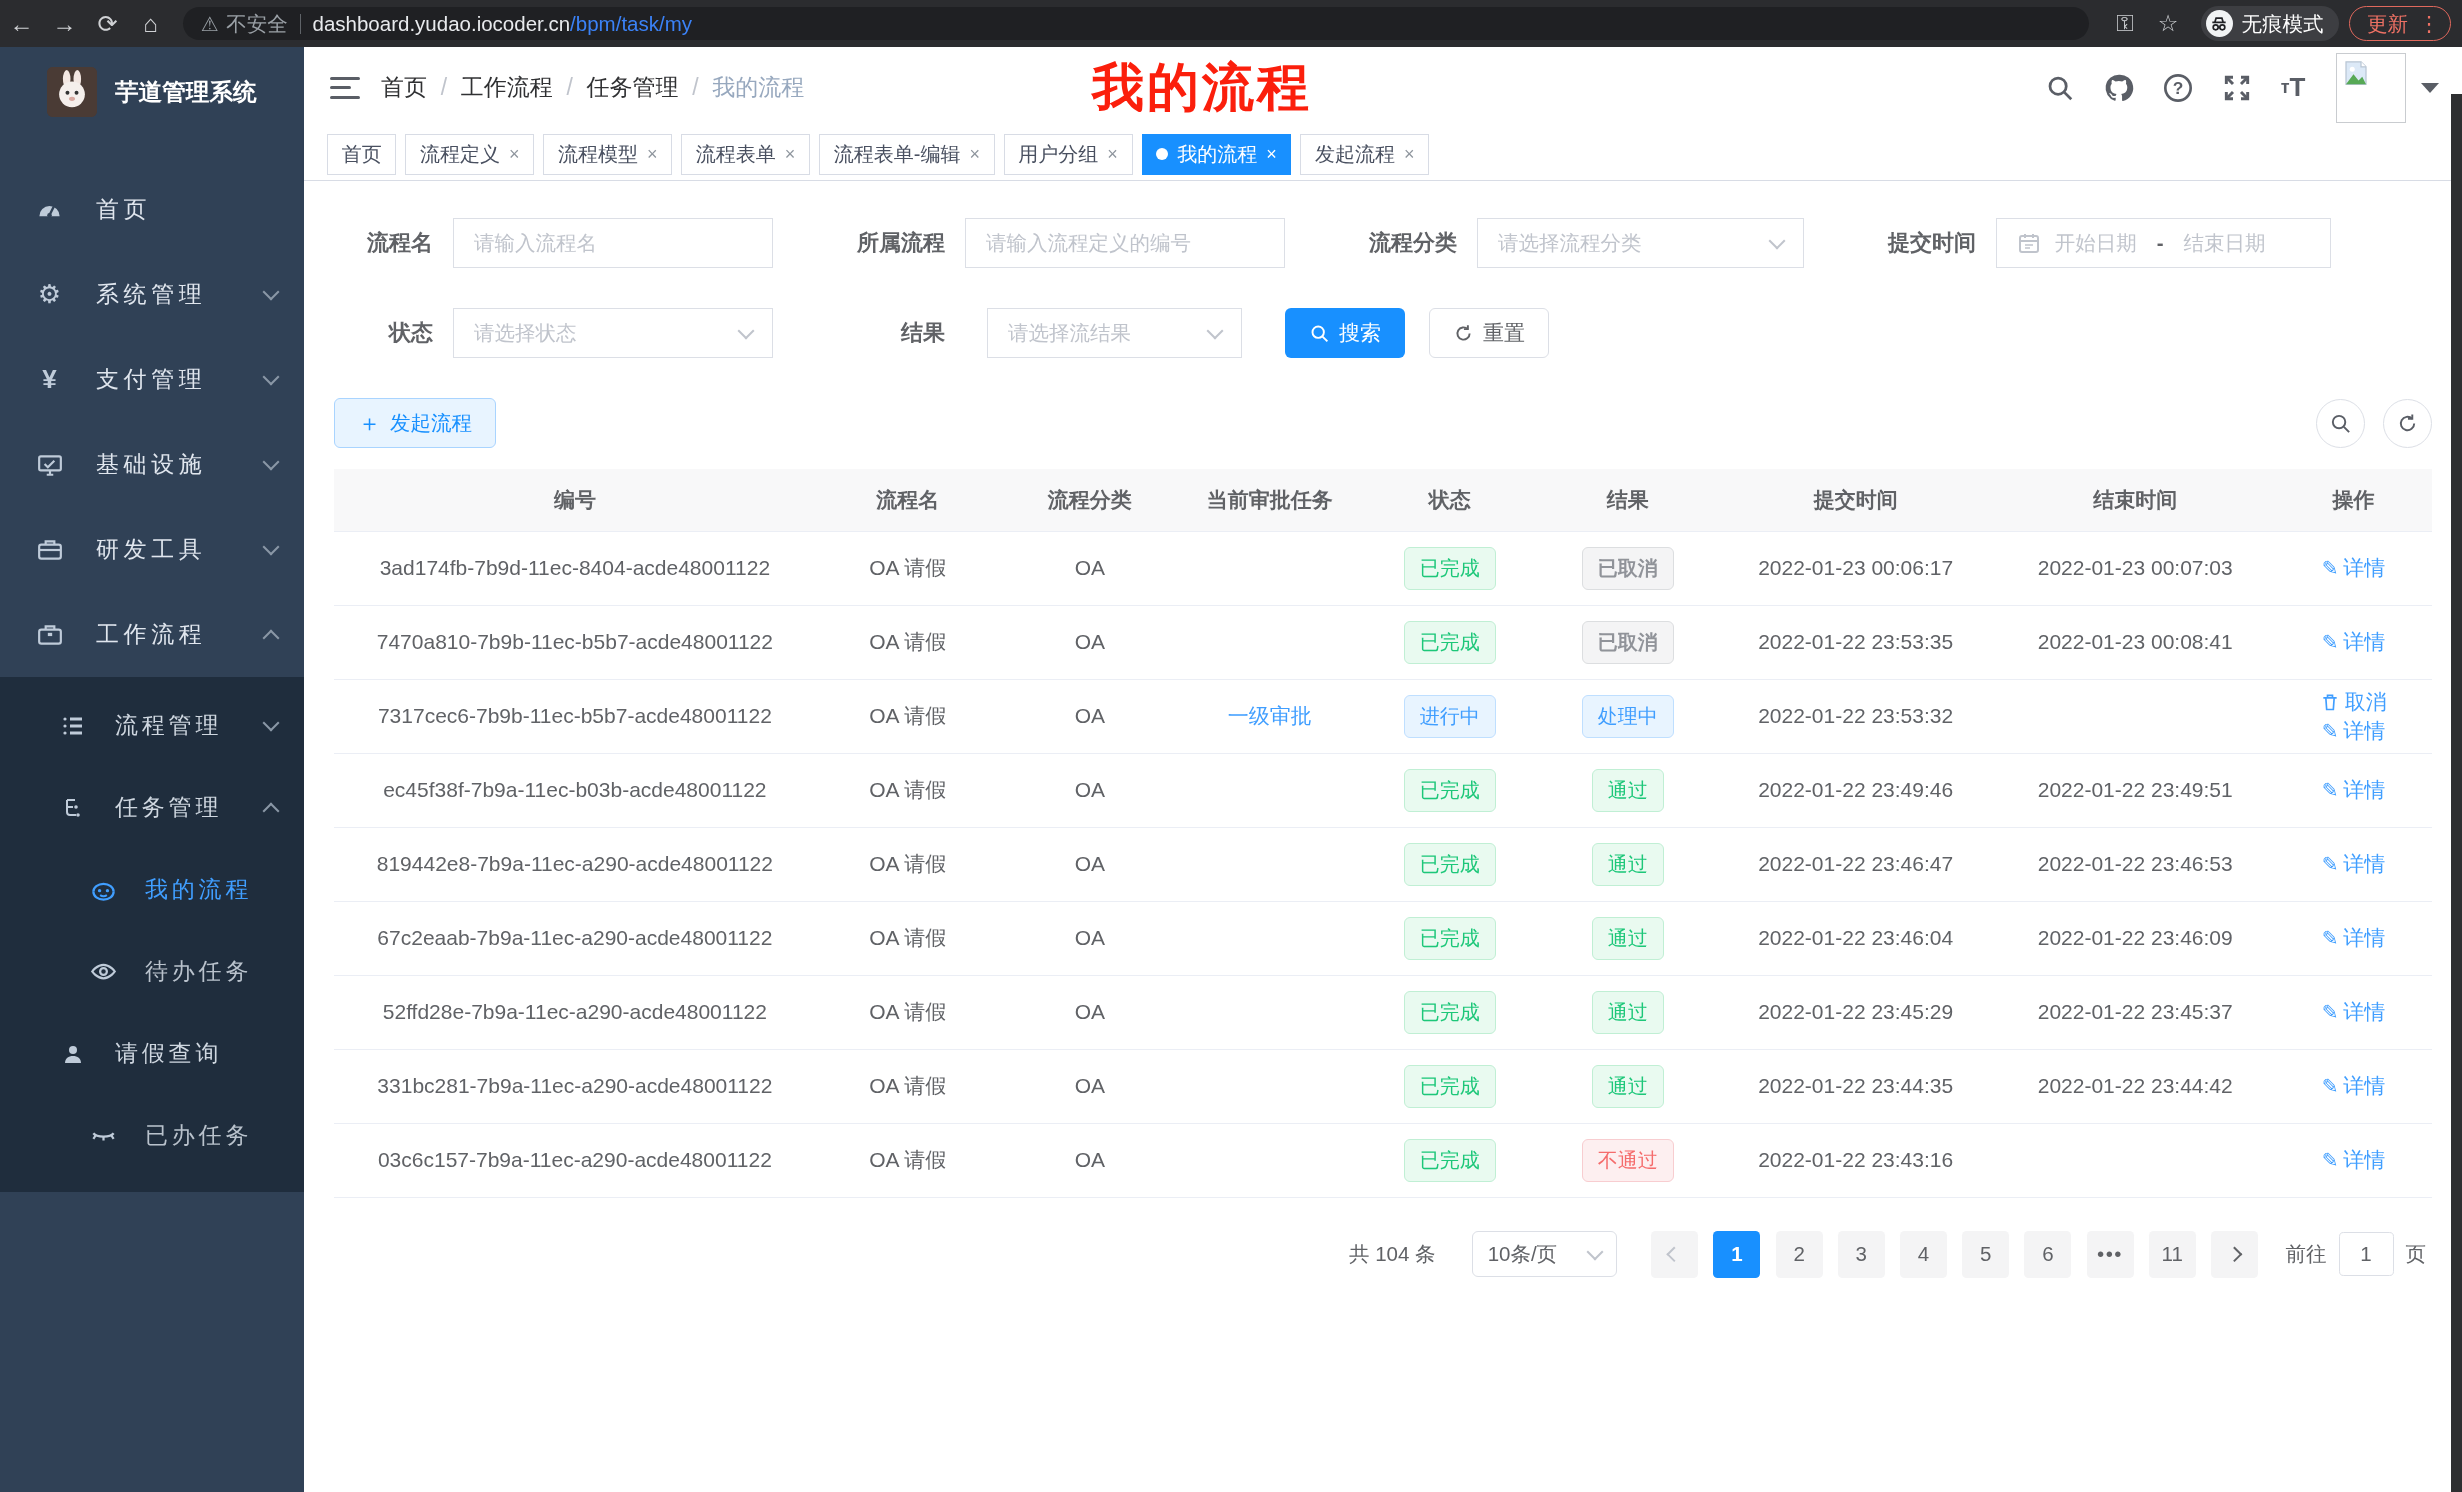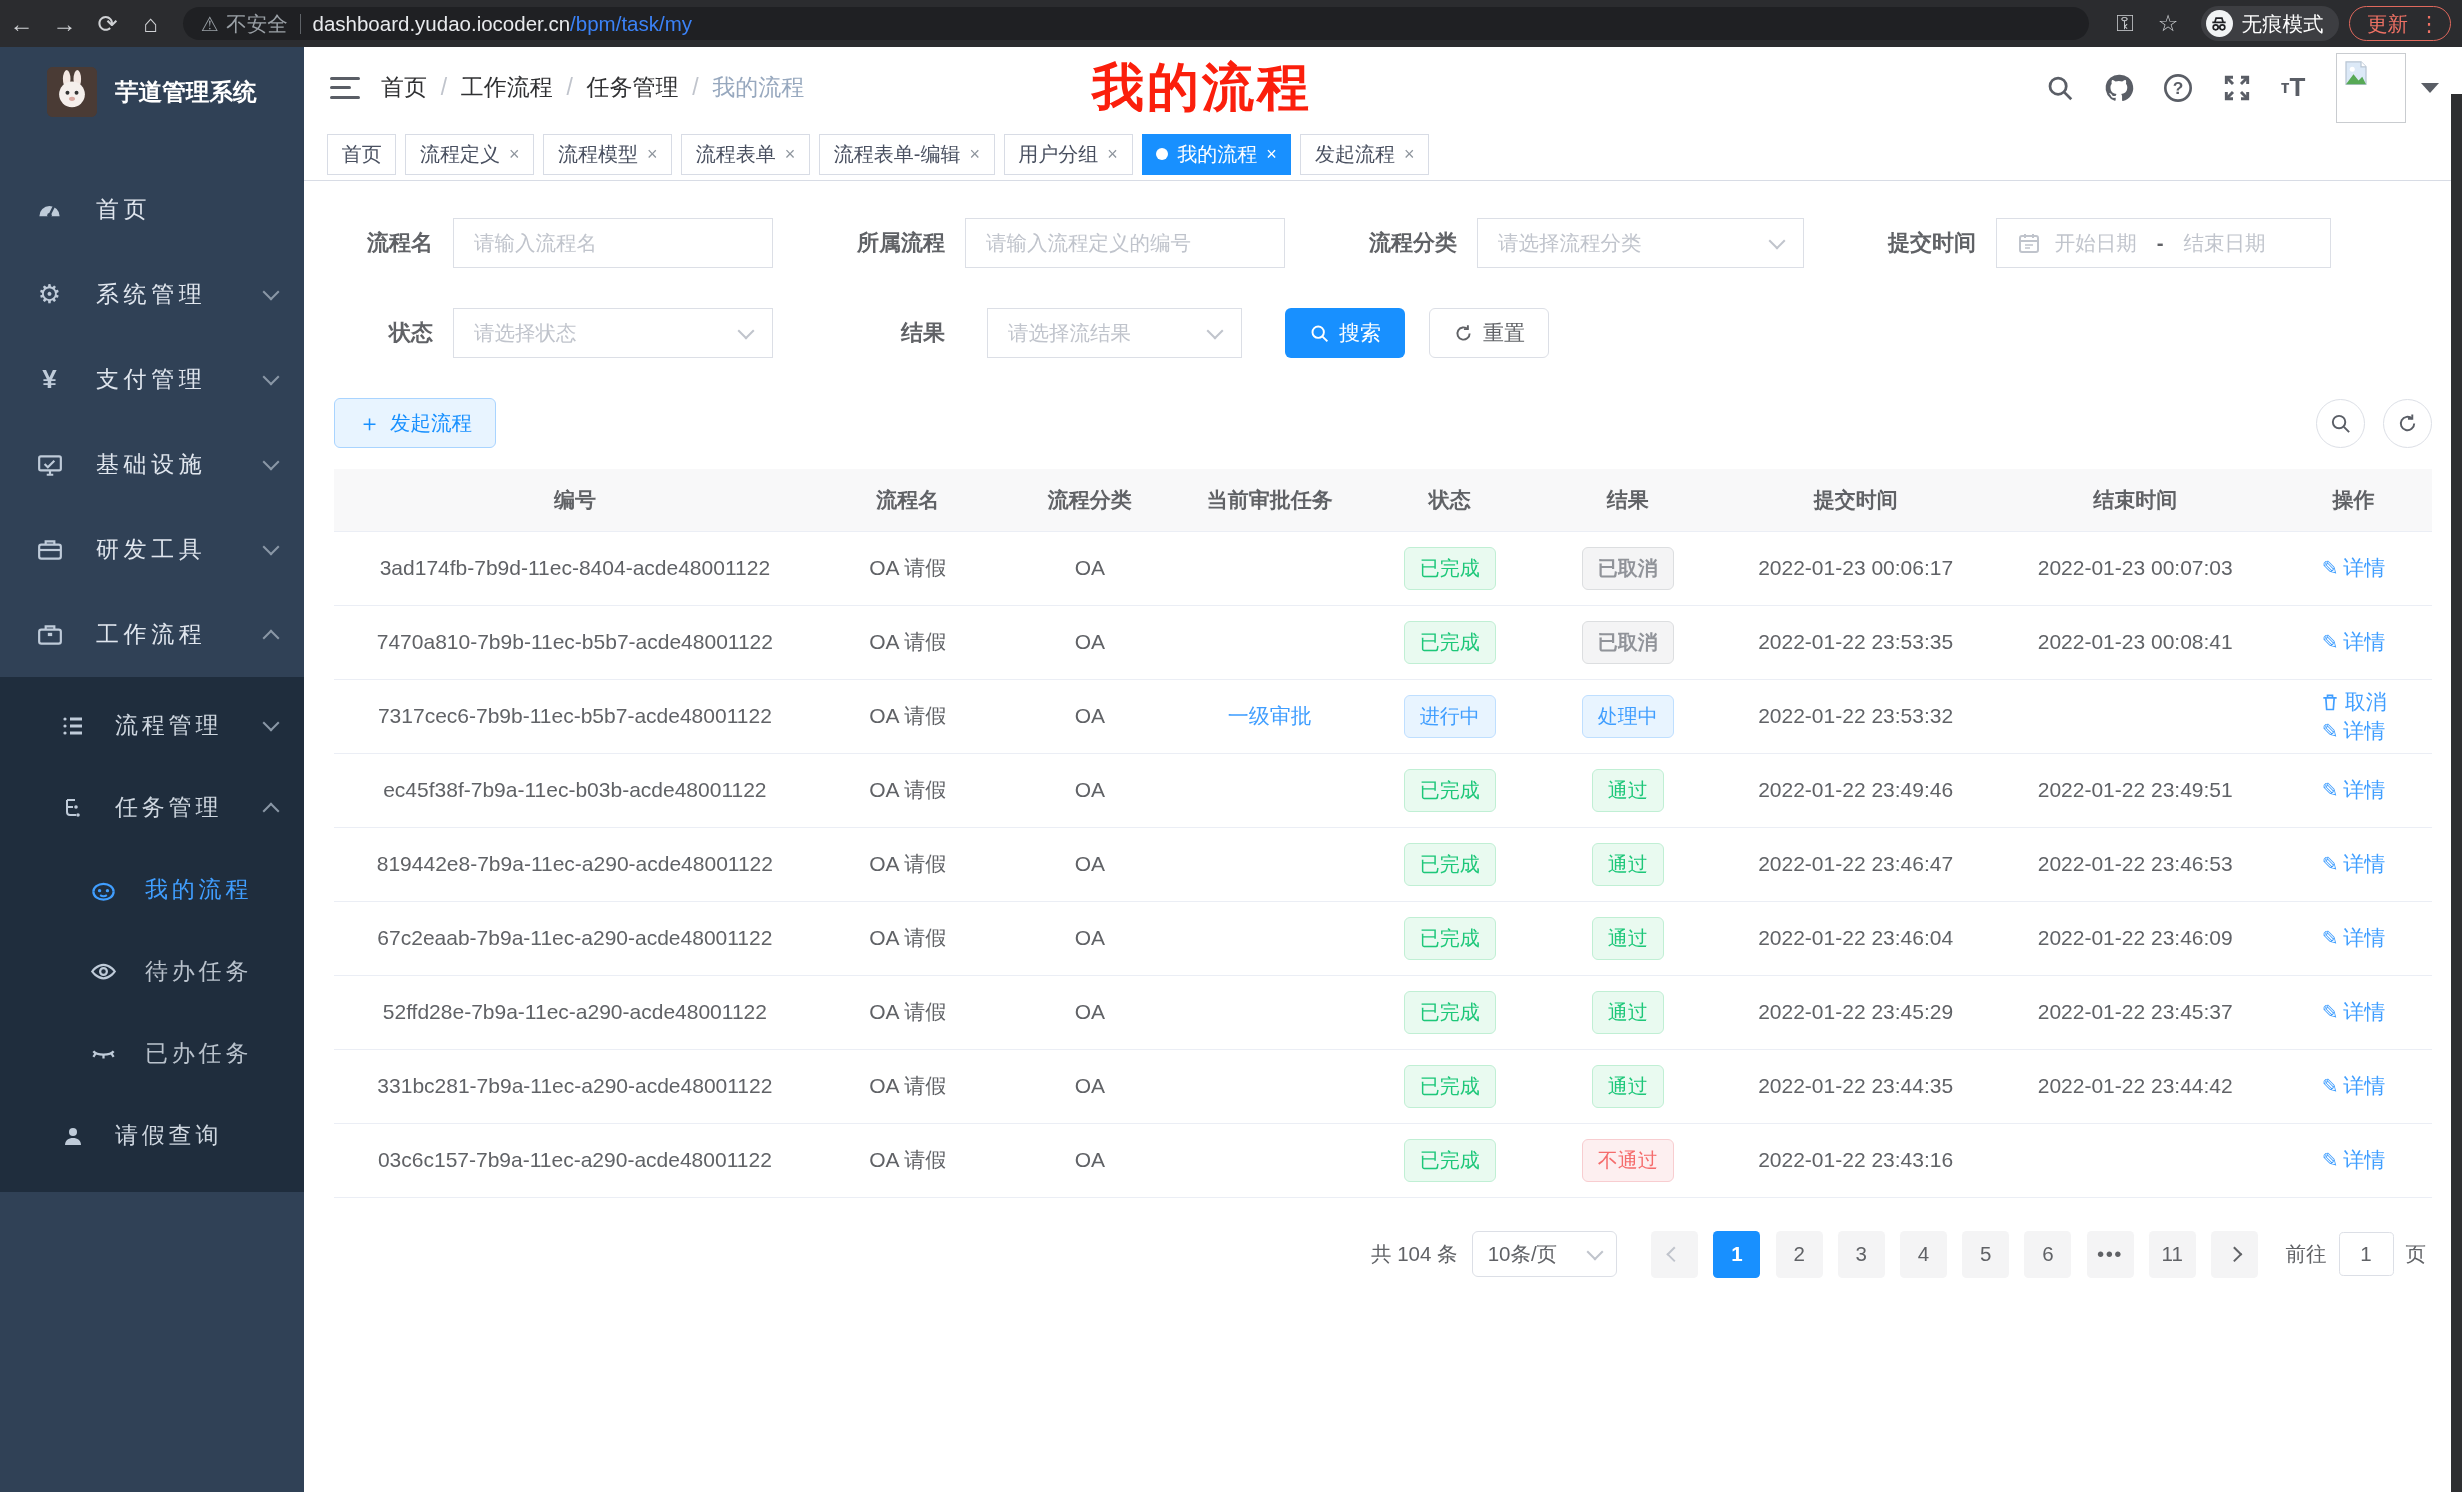--- a/index.html
+++ b/index.html
@@ -126,21 +126,21 @@
   .tag[data-type="success"] { color:#1dc779; background:#e9faf0; border-color:#c0efd4;}
   .tag[data-type="info"]    { color:#909399; background:#f4f4f5; border-color:#dcdee0;font-weight:bold;}
   .tag[data-type="primary"] { color:#409eff; background:#e8f4ff; border-color:#bfdfff;}
   .tag[data-type="danger"]  { color:#f56c6c; background:#fdeff0; border-color:#f8cdd0;}
   .lnk { color:#409eff; cursor:pointer; white-space:nowrap; display:inline-flex; align-items:center;}
   .lnk .lic { margin-right:4.6px; font-size:20px; display:inline-flex; align-items:center;}
   .ops .lnk { margin:0 7.6px; }
 
   
   .pager { display:flex; align-items:center; justify-content:flex-end; margin:33px 6px 0 0; font-size:20.5px; color:#606266;}
-  .pg-total { margin-right:14px;}
+  .pg-total { margin-right:36px;}
   .pg-size { width:145px; height:46px; border:0.8px solid #dcdfe6; border-radius:6px; display:flex;
     align-items:center; justify-content:space-between; padding:0 15px; cursor:pointer; margin-right:27px;}
   .pg-size .chev{ border-color:#c0c4cc;}
   .pg-btn { min-width:47px; height:47px; background:#f4f4f5; border-radius:4.6px; margin:0 7.6px;
     display:flex; align-items:center; justify-content:center; font-size:20.5px; color:#606266; cursor:pointer; padding:0 6px;}
   .pg-btn.active { background:#1890ff; color:#fff; font-weight:bold;}
   .pg-btn.more { letter-spacing:1.5px; }
   .pg-arrow { width:10.7px; height:10.7px; border-right:2.3px solid #606266; border-bottom:2.3px solid #606266;}
   .pg-arrow.left { transform:rotate(135deg); border-color:#c0c4cc;}
   .pg-arrow.right{ transform:rotate(-45deg);}
@@ -299,37 +299,37 @@
           </div>
           <div class="s-item leaf">
             <span class="ic">
               <svg width="27" height="27" viewBox="0 0 24 24">
                   <path d="M2 12s4-6 10-6 10 6 10 6-4 6-10 6S2 12 2 12z" stroke="#bfcbd9" stroke-width="2" fill="none"></path>
                   <circle cx="12" cy="12" r="3" stroke="#bfcbd9" stroke-width="2" fill="none"></circle>
                 </svg>
             </span>
             <span class="s-label">待办任务</span>
           </div>
+          <div class="s-item">
+            <span class="ic">
+              <svg width="24" height="24" viewBox="0 0 24 24">
+                  <circle cx="12" cy="8" r="4" fill="#bfcbd9"></circle>
+                  <path d="M4 21c0-4.5 3.5-7 8-7s8 2.5 8 7" fill="#bfcbd9"></path>
+                </svg>
+            </span>
+            <span class="s-label">请假查询</span>
+          </div>
           <div class="s-item leaf">
             <span class="ic">
               <svg width="27" height="27" viewBox="0 0 24 24">
                   <path d="M3 10c3 4 15 4 18 0" stroke="#bfcbd9" stroke-width="2" fill="none"></path>
                   <path d="M5 12l-2 3M12 13v3.5M19 12l2 3" stroke="#bfcbd9" stroke-width="2"></path>
                 </svg>
             </span>
             <span class="s-label">已办任务</span>
-          </div>
-          <div class="s-item">
-            <span class="ic">
-              <svg width="24" height="24" viewBox="0 0 24 24">
-                  <circle cx="12" cy="8" r="4" fill="#bfcbd9"></circle>
-                  <path d="M4 21c0-4.5 3.5-7 8-7s8 2.5 8 7" fill="#bfcbd9"></path>
-                </svg>
-            </span>
-            <span class="s-label">请假查询</span>
           </div>
         </div>
       </div>
     </aside>
 
     <div class="main">
 
       <div class="topbar">
         <span class="ham">
             <i></i>

